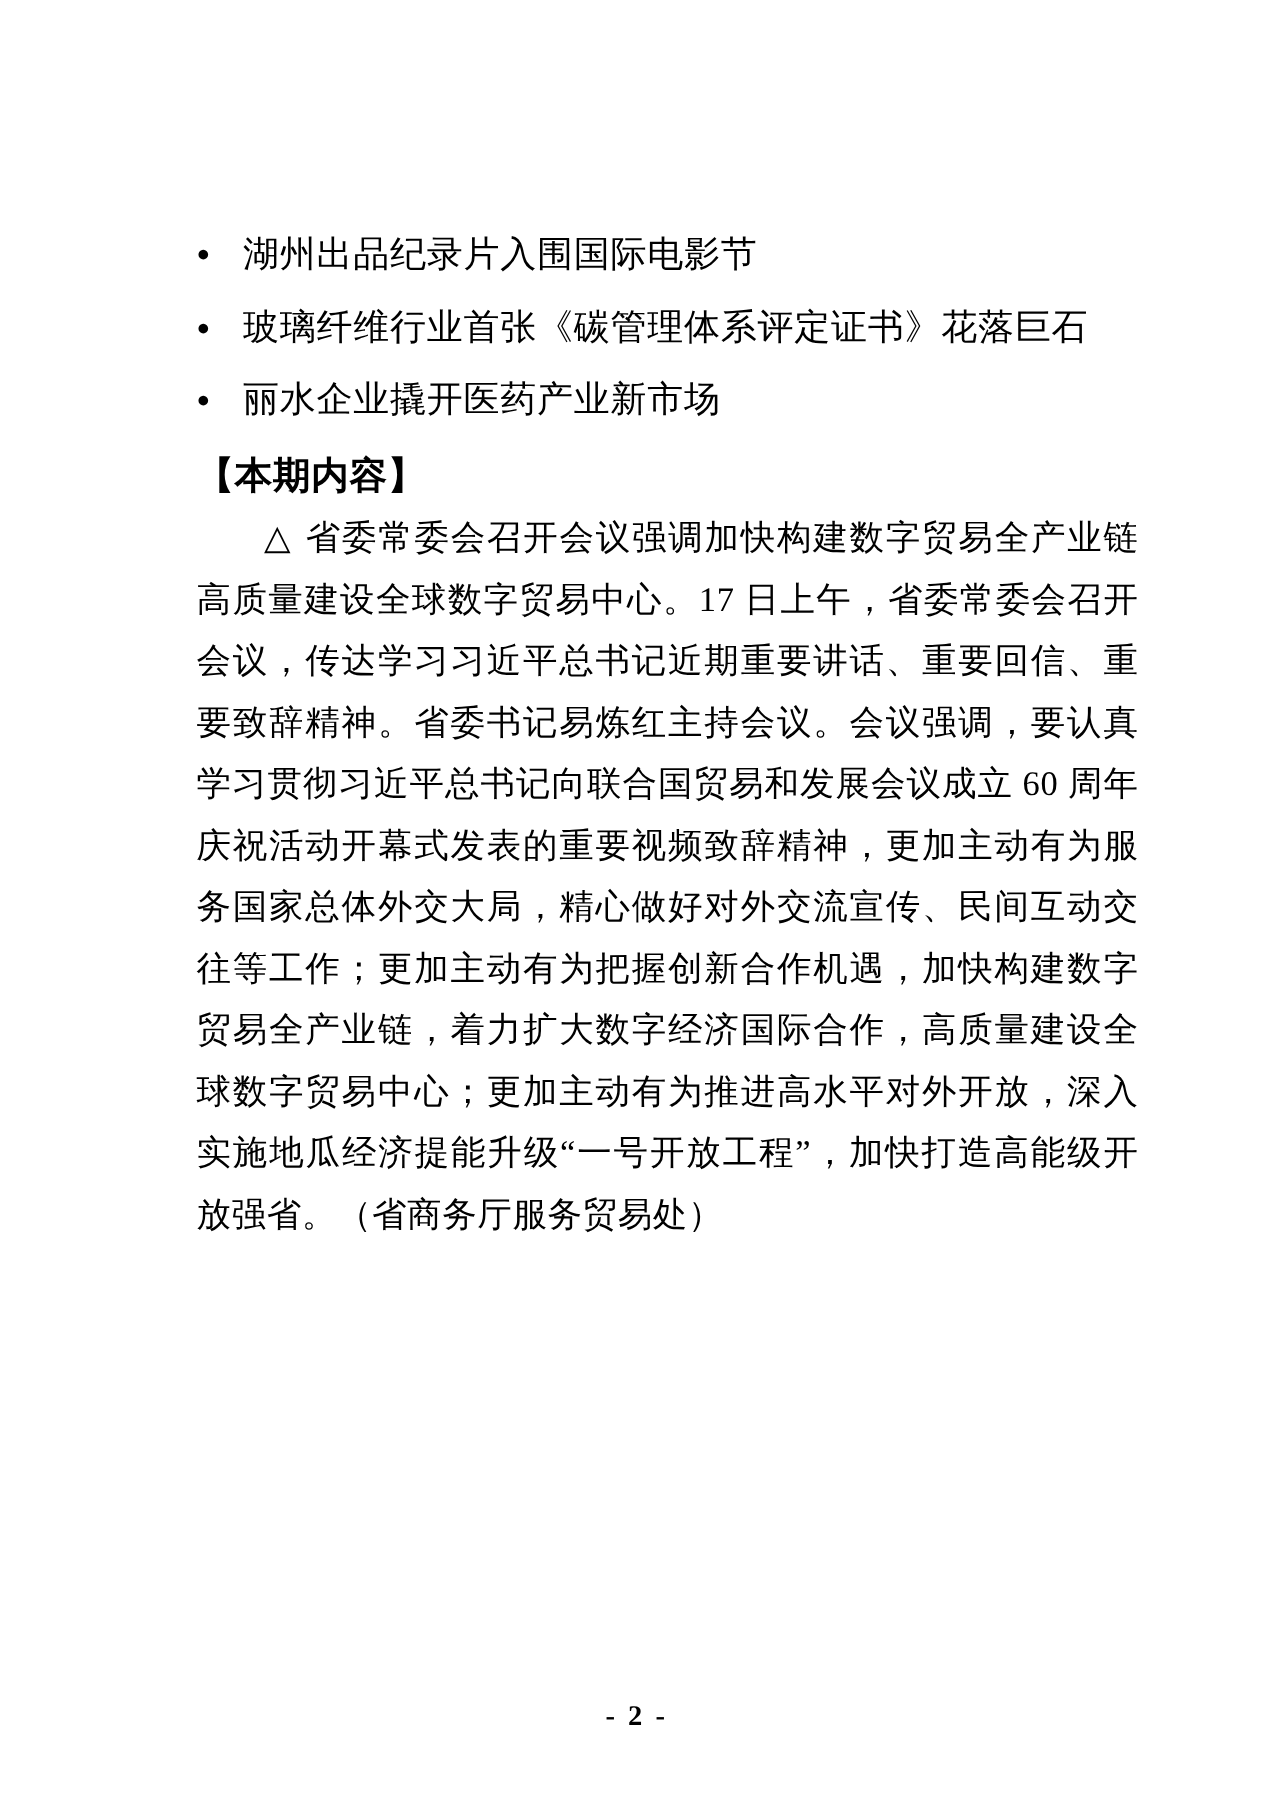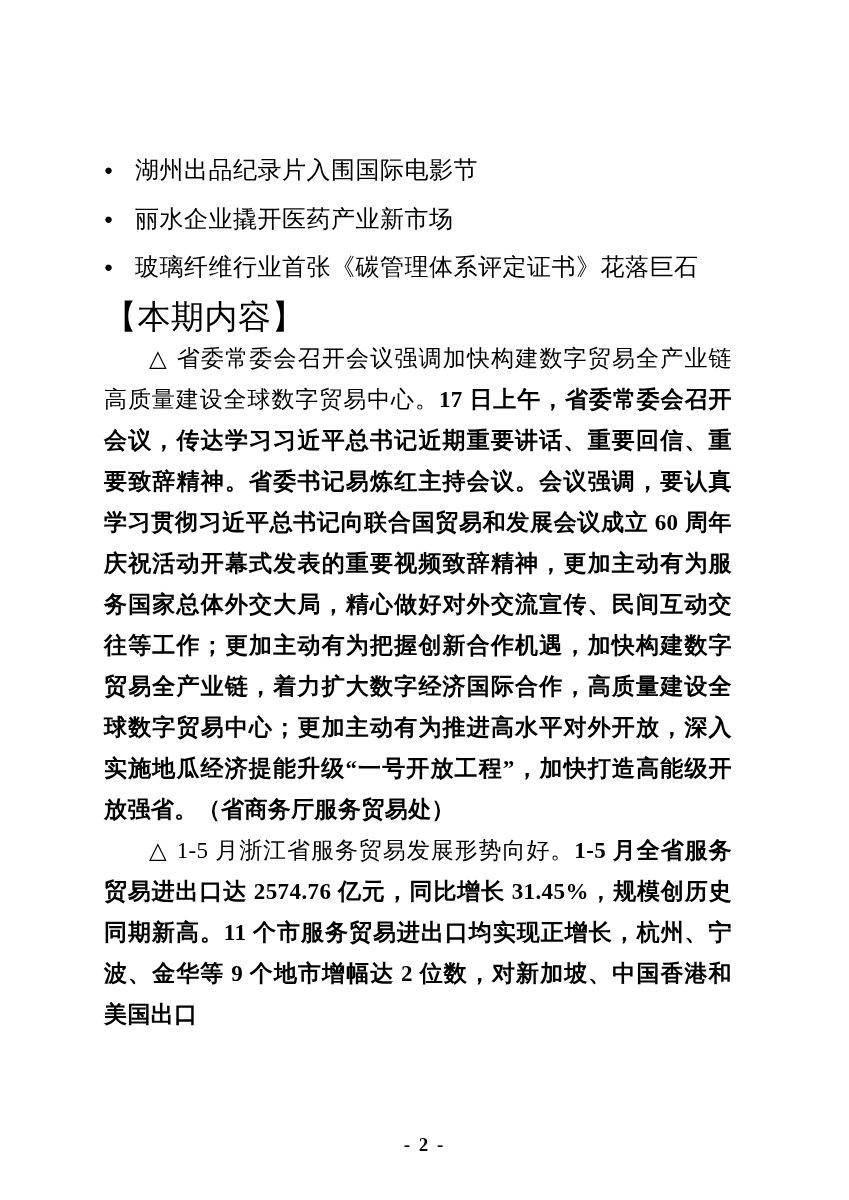--- a/index.html
+++ b/index.html
@@ -10,21 +10,21 @@
     width: 849px;
     height: 1200px;
     background: #ffffff;
     color: #000000;
     font-family: "Liberation Serif", "DejaVu Serif", serif;
     position: relative;
     overflow: hidden;
   }
   .content {
     position: absolute;
-    left: 104px;
+    left: 131px;
     top: 146px;
     width: 628px;
   }
   .headline-list {
     list-style: none;
     margin: 0;
     padding: 0;
   }
   .headline-item {
     font-size: 24px;
@@ -33,22 +33,22 @@
     letter-spacing: 0.5px;
   }
   .bullet-dot {
     display: inline-block;
     width: 31px;
     font-size: 15px;
     vertical-align: 3px;
     letter-spacing: 0;
   }
   .section-heading {
-    font-size: 33px;
-    font-weight: normal;
+    font-size: 25px;
+    font-weight: bold;
     line-height: 41px;
     margin: 5px 0 0 0;
     letter-spacing: 0.5px;
   }
   .article {
     font-size: 23px;
     line-height: 41px;
     text-align: justify;
     text-justify: inter-ideograph;
     margin: 0;
@@ -56,45 +56,44 @@
     letter-spacing: 0.4px;
   }
   .article .marker {
     font-weight: bold;
     margin-right: 9px;
   }
   .article .lead {
     font-weight: normal;
   }
   .article .body {
-    font-weight: bold;
+    font-weight: normal;
   }
   .page-footer {
     position: absolute;
     left: 0;
     bottom: 44px;
     width: 100%;
     text-align: center;
     font-size: 19px;
     font-weight: bold;
     letter-spacing: 2px;
   }
 </style>
 </head>
 <body>
 
 <div class="content">
 
   <ul class="headline-list">
     <li class="headline-item"><span class="bullet-dot">●</span><span>湖州出品纪录片入围国际电影节</span></li>
+    <li class="headline-item"><span class="bullet-dot">●</span><span>玻璃纤维行业首张《碳管理体系评定证书》花落巨石</span></li>
     <li class="headline-item"><span class="bullet-dot">●</span><span>丽水企业撬开医药产业新市场</span></li>
-    <li class="headline-item"><span class="bullet-dot">●</span><span>玻璃纤维行业首张《碳管理体系评定证书》花落巨石</span></li>
   </ul>
 
   <h2 class="section-heading">【本期内容】</h2>
 
   <p class="article"><span class="marker">△</span><span class="lead">省委常委会召开会议强调加快构建数字贸易全产业链高质量建设全球数字贸易中心。</span><span class="body">17 日上午，省委常委会召开会议，传达学习习近平总书记近期重要讲话、重要回信、重要致辞精神。省委书记易炼红主持会议。会议强调，要认真学习贯彻习近平总书记向联合国贸易和发展会议成立 60 周年庆祝活动开幕式发表的重要视频致辞精神，更加主动有为服务国家总体外交大局，精心做好对外交流宣传、民间互动交往等工作；更加主动有为把握创新合作机遇，加快构建数字贸易全产业链，着力扩大数字经济国际合作，高质量建设全球数字贸易中心；更加主动有为推进高水平对外开放，深入实施地瓜经济提能升级“一号开放工程”，加快打造高能级开放强省。（省商务厅服务贸易处）</span></p>
 
-  <p class="article"><span class="marker">△</span><span class="lead">1-5 月浙江省服务贸易发展形势向好。</span><span class="body">1-5 月全省服务贸易进出口达 2574.76 亿元，同比增长 31.45%，规模创历史同期新高。11 个市服务贸易进出口均实现正增长，杭州、宁波、金华等 9 个地市增幅达 2 位数，对新加坡、中国香港和美国出口</span></p>
 
 </div>
 
 <div class="page-footer">- 2 -</div>
 
 </body></html>

